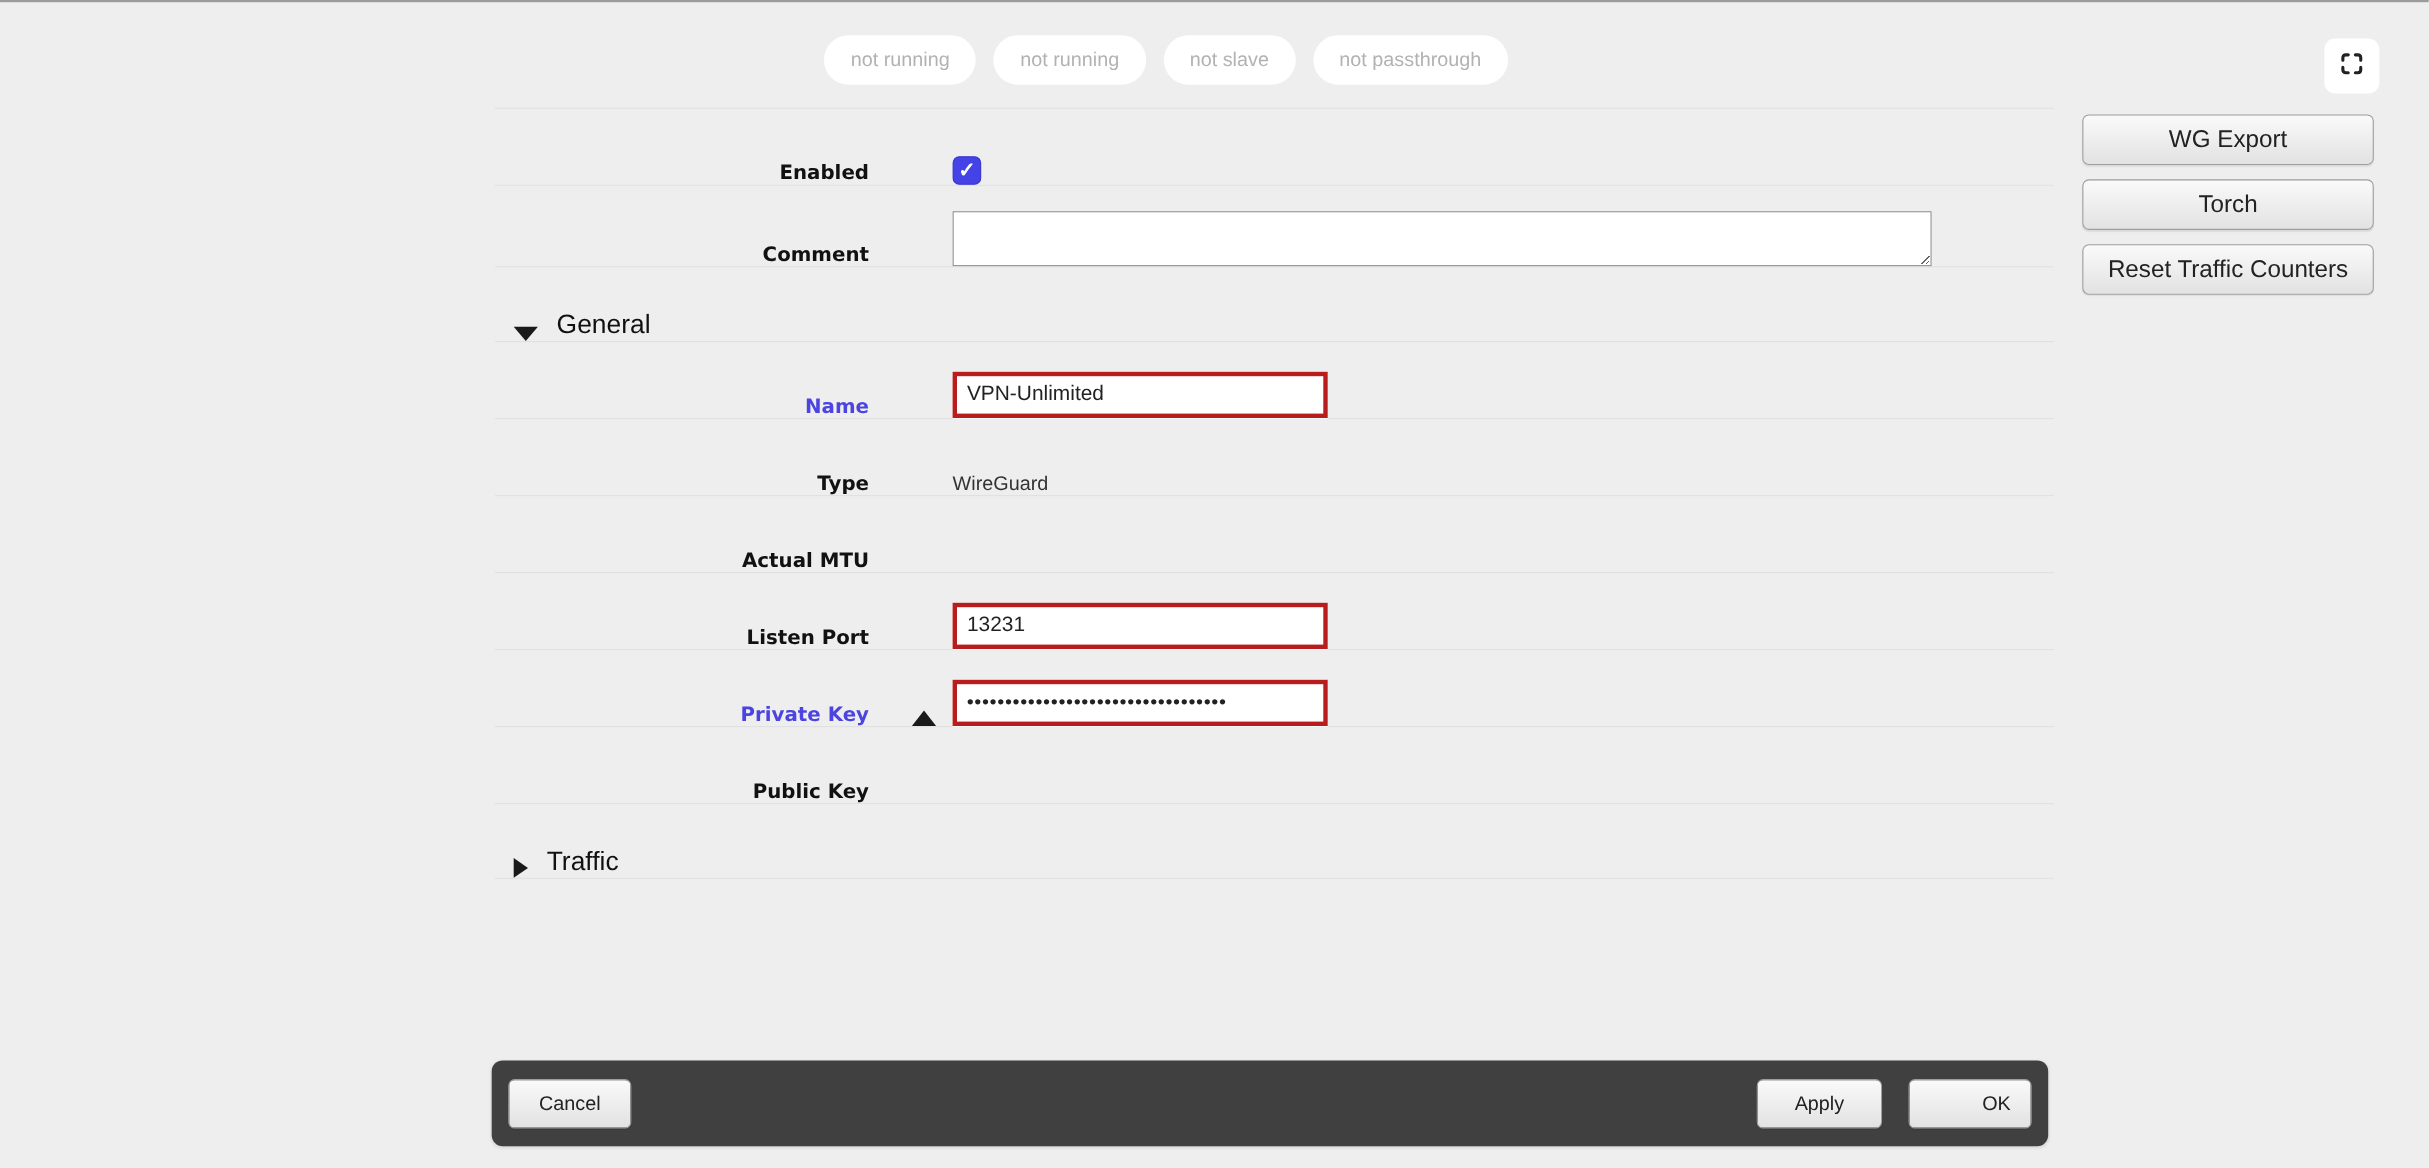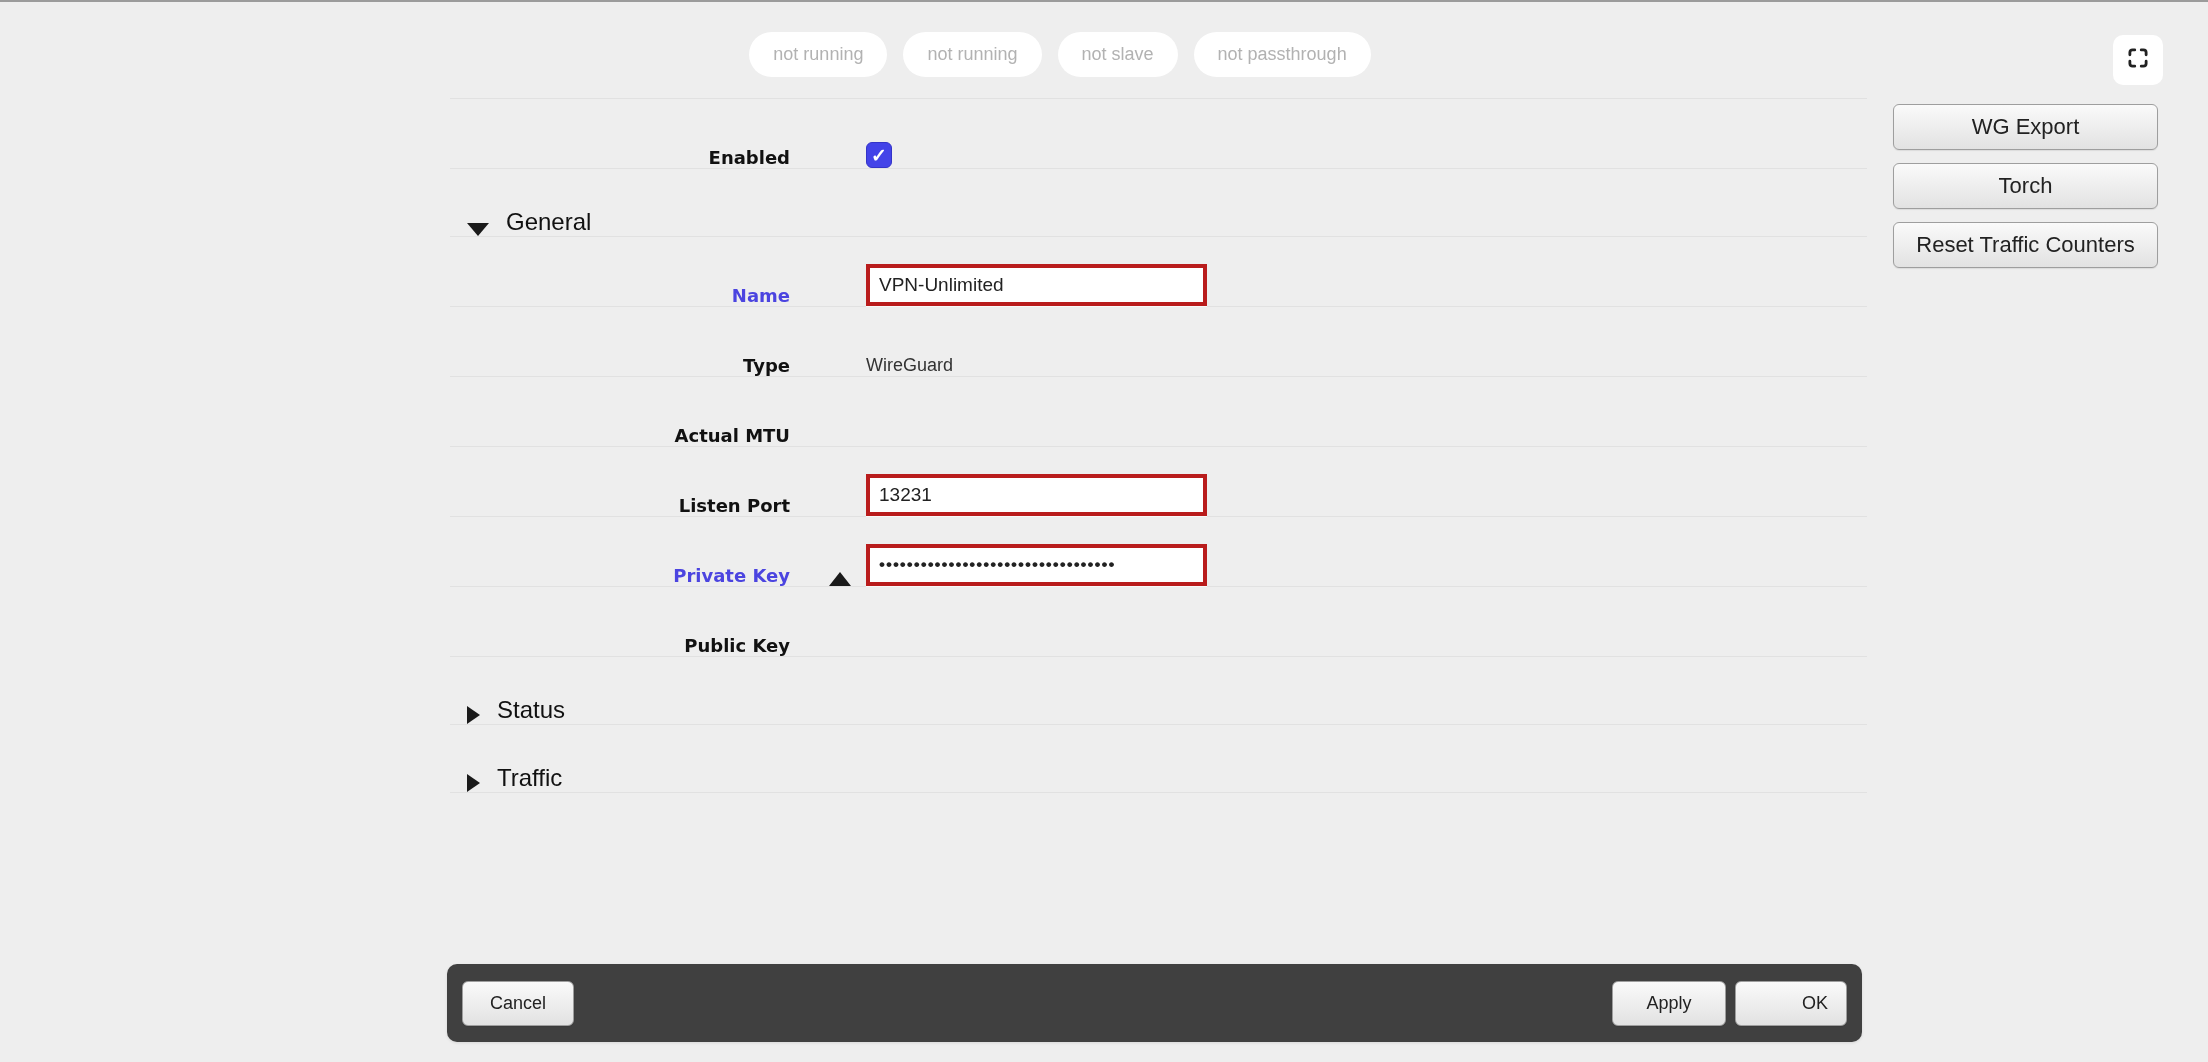--- a/index.html
+++ b/index.html
@@ -127,21 +127,21 @@
   
   .footer-bar {
     position: absolute; top: 962px; left: 447px; width: 1415px; height: 78px;
     background: #404040; border-radius: 10px;
     box-shadow: 0 1px 3px rgba(0,0,0,0.10);
     display: flex; align-items: center; justify-content: space-between;
     padding: 0 15px;
   }
   .footer-bar .btn { height: 45px; font-size: 18px; }
   .cancel-btn { width: 112px; }
-  .footer-right { display: flex; gap: 9px; align-items: center; }
+  .footer-right { display: flex; gap: 24px; align-items: center; }
   .apply-btn { width: 114px; }
   .ok-btn { width: 112px; padding-left: 48px; }
 </style>
 </head>
 <body>
 
 <div class="page">
 
   <div class="badges">
     <div class="badge">not running</div>
@@ -170,20 +170,27 @@
   <div class="form">
 
     <div class="row">
       <div class="row-label">Enabled</div>
       <div class="row-gap"></div>
       <div class="row-control">
         <div class="checkbox">✓</div>
       </div>
     </div>
 
+    <div class="row comment-row">
+      <div class="row-label">Comment</div>
+      <div class="row-gap"></div>
+      <div class="row-control">
+        <textarea class="comment-area" style=""></textarea>
+      </div>
+    </div>
 
     <div class="row header-row">
       <span class="tri-down"></span>
       <span class="section-title">General</span>
     </div>
 
     <div class="row">
       <div class="row-label blue">Name</div>
       <div class="row-gap"></div>
       <div class="row-control">
@@ -227,24 +234,20 @@
     </div>
 
     <div class="row">
       <div class="row-label">Public Key</div>
       <div class="row-gap"></div>
       <div class="row-control">
         <span class="static-value"></span>
       </div>
     </div>
 
-    <div class="row header-row">
-      <span class="tri-right"></span>
-      <span class="section-title">Status</span>
-    </div>
 
     <div class="row header-row">
       <span class="tri-right"></span>
       <span class="section-title">Traffic</span>
     </div>
 
   </div>
 
   <div class="footer-bar">
     <button class="btn cancel-btn">Cancel</button>

